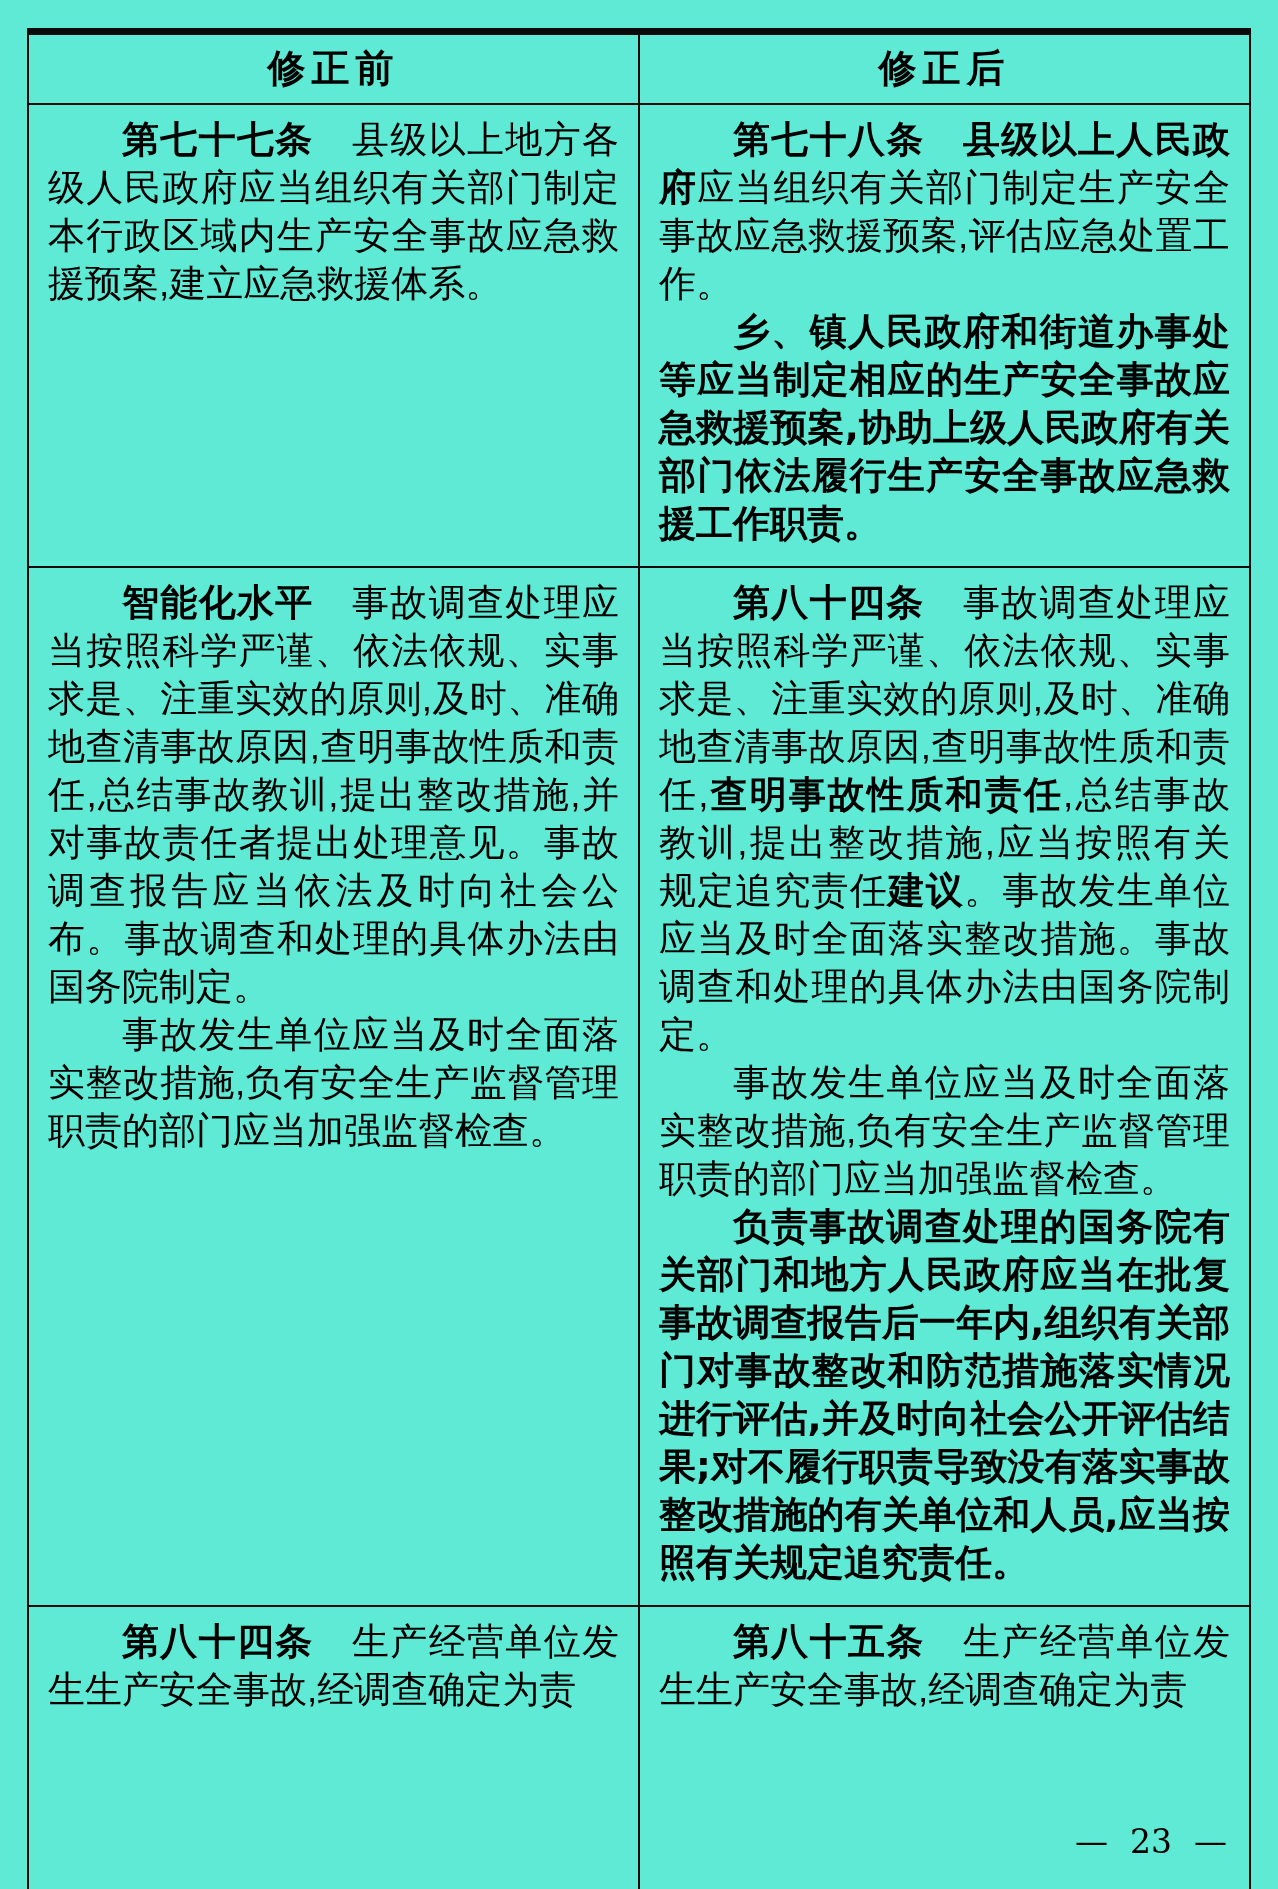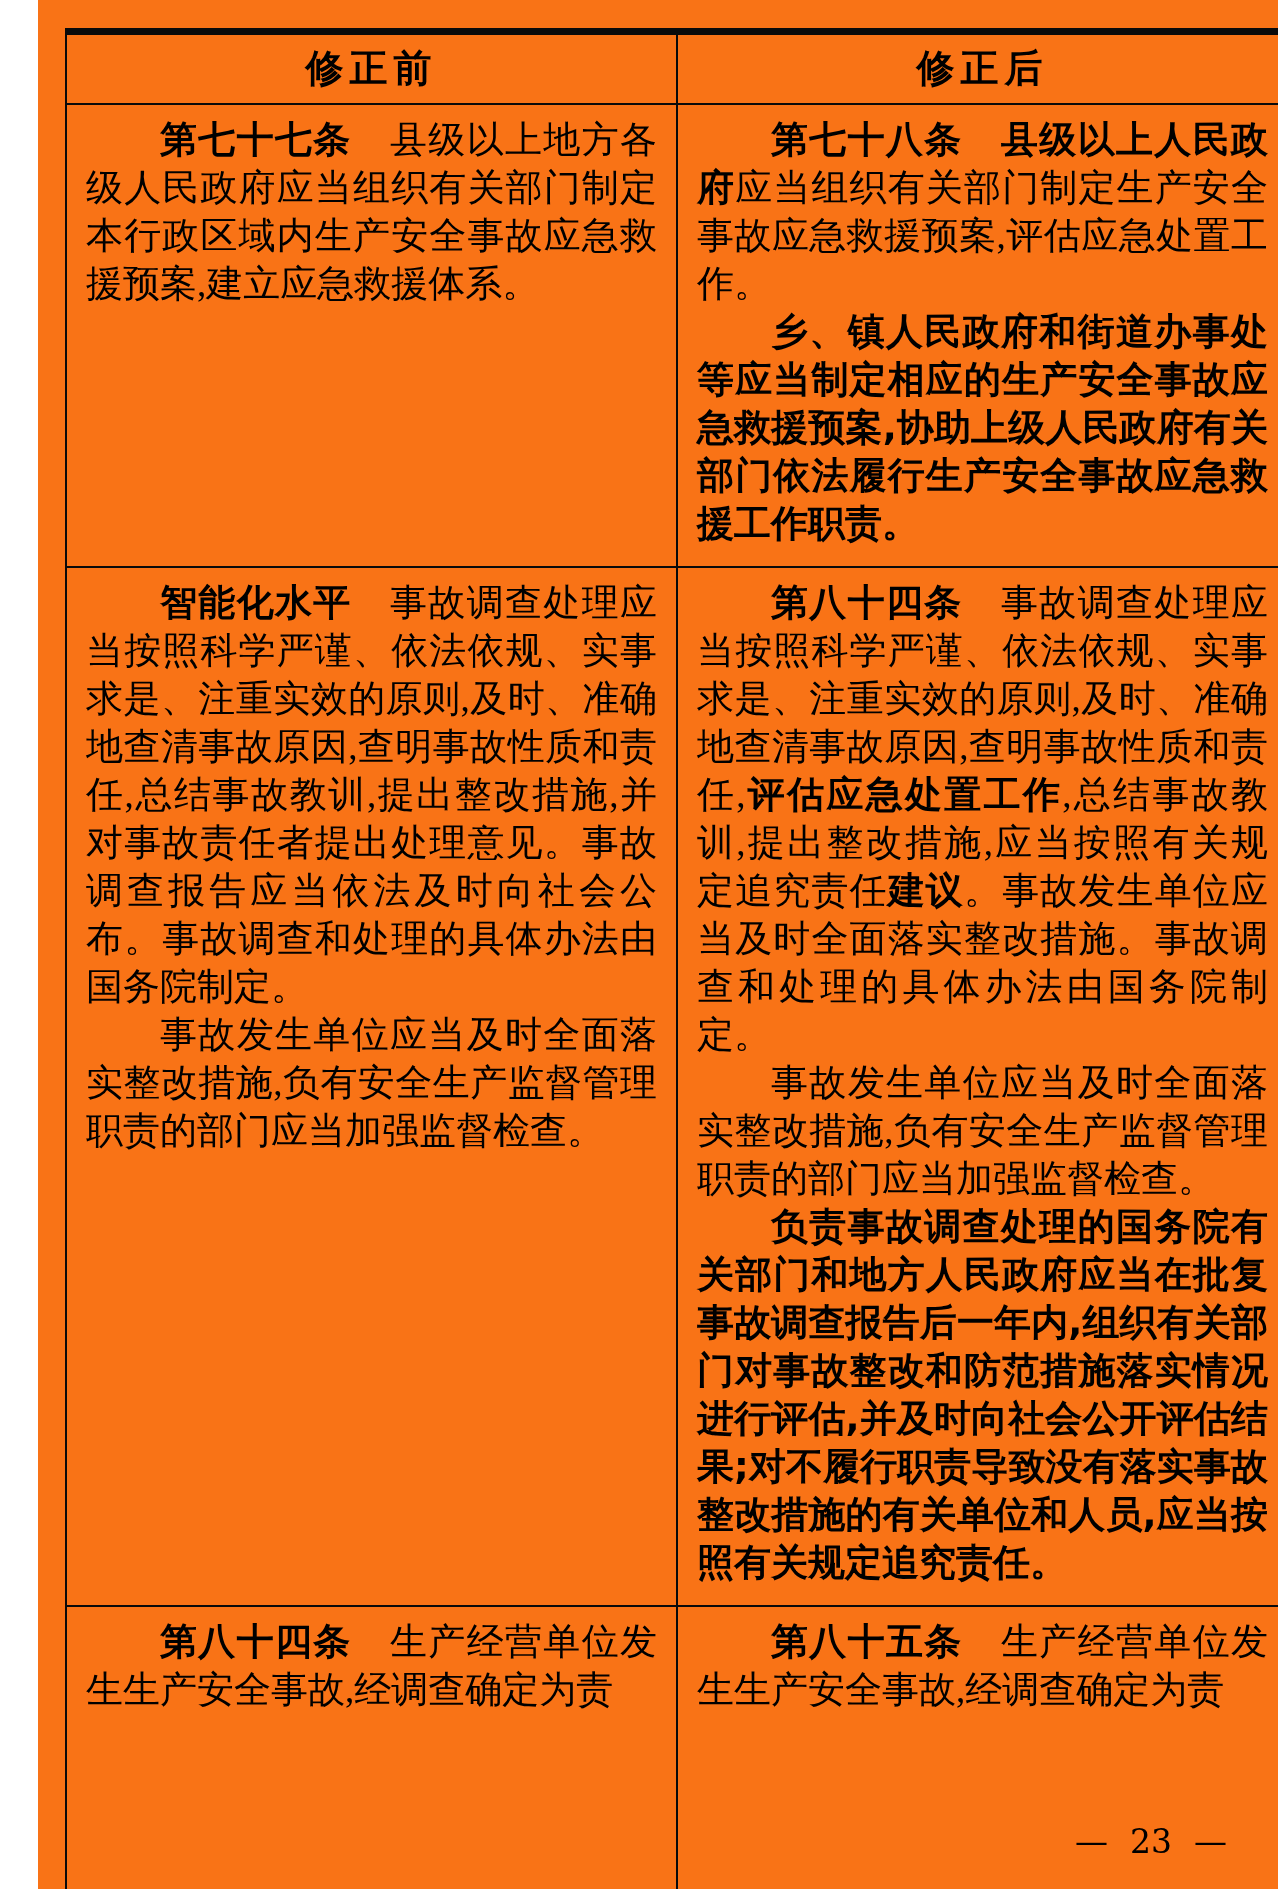--- a/index.html
+++ b/index.html
@@ -3,21 +3,21 @@
 <meta charset="utf-8">
 <style>
   * { margin: 0; padding: 0; box-sizing: border-box; }
   html, body { background: #ffffff; }
   body {
     width: 1278px; height: 1889px;
     position: relative;
     color: #000;
     font-family: "DejaVu Serif", "Liberation Serif", serif;
   }
-  .page { position: absolute; inset: 0; background: #f97316; margin-left: 38px; }
+  .page { position: absolute; inset: 0; background: #5eead4; }
 
   table.cmp {
     position: absolute;
     left: 27px; top: 28px;
     width: 1224px;
     border-collapse: collapse;
     table-layout: fixed;
     border-top: 7px solid #0a0a0a;
     border-bottom: 7px solid #0a0a0a;
     border-left: 2px solid #0a0a0a;
@@ -44,21 +44,21 @@
     text-align: justify;
   }
   tbody tr:nth-child(1) td { height: 119px; }
   tbody tr:nth-child(2) td { height: 469px; }
   tbody tr:nth-child(3) td { height: 962px; }
   tbody tr:nth-child(4) td { height: 118px; overflow: hidden; padding-left: 40px; }
 
   .para { text-align: justify; }
   .para.indent { text-indent: 2em; }
   .fs {
-    font-family: Liberation Serif, serif;
+    font-family: Liberation Sans, sans-serif;
     font-weight: normal;
   }
   .ht {
     font-family: "DejaVu Sans", "Liberation Sans", sans-serif;
     font-weight: bold;
   }
 
   .footer {
     position: absolute;
     top: 1822px;
@@ -93,21 +93,21 @@
             <p class="para indent"><span class="ht">第七十八条　县级以上人民政府</span><span class="fs">应当组织有关部门制定生产安全事故应急救援预案,评估应急处置工作。</span></p>
             <p class="para indent"><span class="ht">乡、镇人民政府和街道办事处等应当制定相应的生产安全事故应急救援预案,协助上级人民政府有关部门依法履行生产安全事故应急救援工作职责。</span></p>
           </td>
         </tr>
         <tr>
           <td>
             <p class="para indent"><span class="ht">智能化水平　</span><span class="fs">事故调查处理应当按照科学严谨、依法依规、实事求是、注重实效的原则,及时、准确地查清事故原因,查明事故性质和责任,总结事故教训,提出整改措施,并对事故责任者提出处理意见。事故调查报告应当依法及时向社会公布。事故调查和处理的具体办法由国务院制定。</span></p>
             <p class="para indent"><span class="fs">事故发生单位应当及时全面落实整改措施,负有安全生产监督管理职责的部门应当加强监督检查。</span></p>
           </td>
           <td>
-            <p class="para indent"><span class="ht">第八十四条　</span><span class="fs">事故调查处理应当按照科学严谨、依法依规、实事求是、注重实效的原则,及时、准确地查清事故原因,查明事故性质和责任,</span><span class="ht">评估应急处置工作</span><span class="fs">,总结事故教训,提出整改措施,应当按照有关规定追究责任</span><span class="ht">建议</span><span class="fs">。事故发生单位应当及时全面落实整改措施。事故调查和处理的具体办法由国务院制定。</span></p>
+            <p class="para indent"><span class="ht">第八十四条　</span><span class="fs">事故调查处理应当按照科学严谨、依法依规、实事求是、注重实效的原则,及时、准确地查清事故原因,查明事故性质和责任,</span><span class="ht">查明事故性质和责任</span><span class="fs">,总结事故教训,提出整改措施,应当按照有关规定追究责任</span><span class="ht">建议</span><span class="fs">。事故发生单位应当及时全面落实整改措施。事故调查和处理的具体办法由国务院制定。</span></p>
             <p class="para indent"><span class="fs">事故发生单位应当及时全面落实整改措施,负有安全生产监督管理职责的部门应当加强监督检查。</span></p>
             <p class="para indent"><span class="ht">负责事故调查处理的国务院有关部门和地方人民政府应当在批复事故调查报告后一年内,组织有关部门对事故整改和防范措施落实情况进行评估,并及时向社会公开评估结果;对不履行职责导致没有落实事故整改措施的有关单位和人员,应当按照有关规定追究责任。</span></p>
           </td>
         </tr>
         <tr>
           <td>
             <p class="para indent"><span class="ht">第八十四条　</span><span class="fs">生产经营单位发生生产安全事故,经调查确定为责</span></p>
           </td>
           <td>
             <p class="para indent"><span class="ht">第八十五条　</span><span class="fs">生产经营单位发生生产安全事故,经调查确定为责</span></p>

